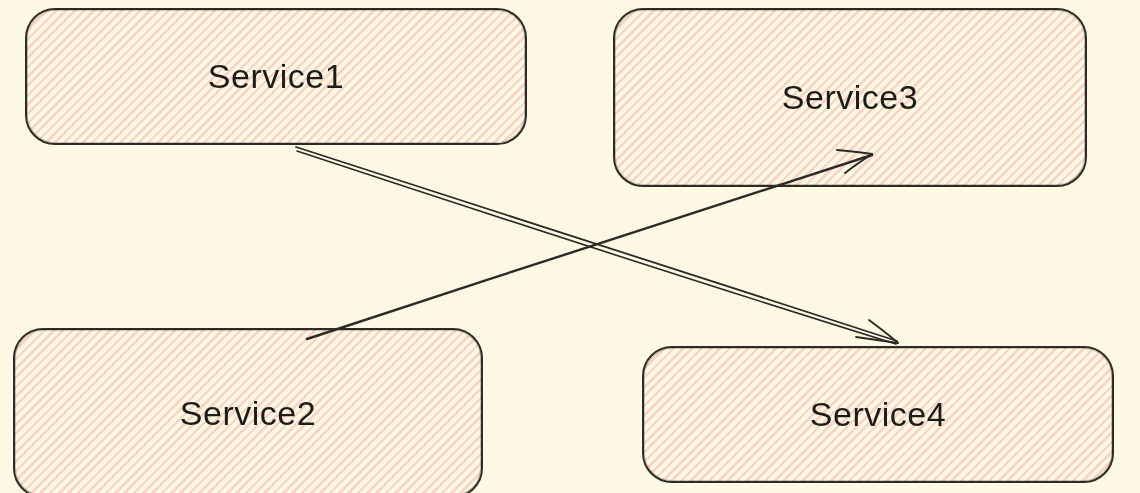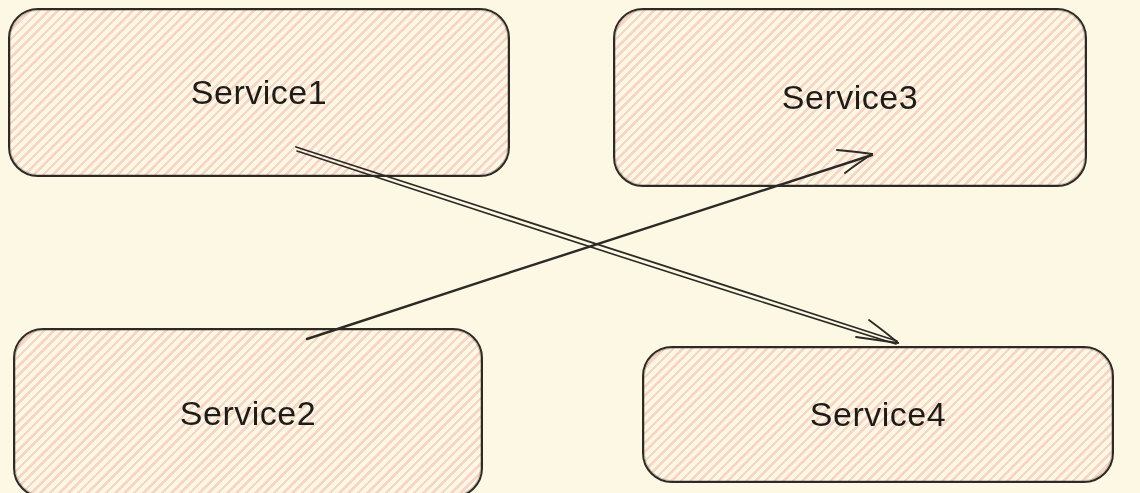--- a/index.html
+++ b/index.html
@@ -33,21 +33,21 @@
     justify-content: center;
     
     box-shadow: 0 0 0 1px rgba(46,43,38,0.25) inset;
   }
   .node-label {
     font-size: 34px;
     color: #1e1c19;
     letter-spacing: 0.5px;
     user-select: none;
   }
-  #node-service1 { left: 8px;   top: 8px;   width: 502px; height: 169px; }
+  #node-service1 { left: 25px;   top: 8px;   width: 502px; height: 137px; }
   #node-service3 { left: 613px; top: 8px;   width: 474px; height: 179px; text-align: right; }
   #node-service2 { left: 13px;  top: 328px; width: 470px; height: 170px; }
   #node-service4 { left: 642px; top: 346px; width: 472px; height: 137px; }
   .arrows-layer {
     position: absolute;
     left: 0; top: 0;
     width: 1140px;
     height: 493px;
     pointer-events: none;
   }

